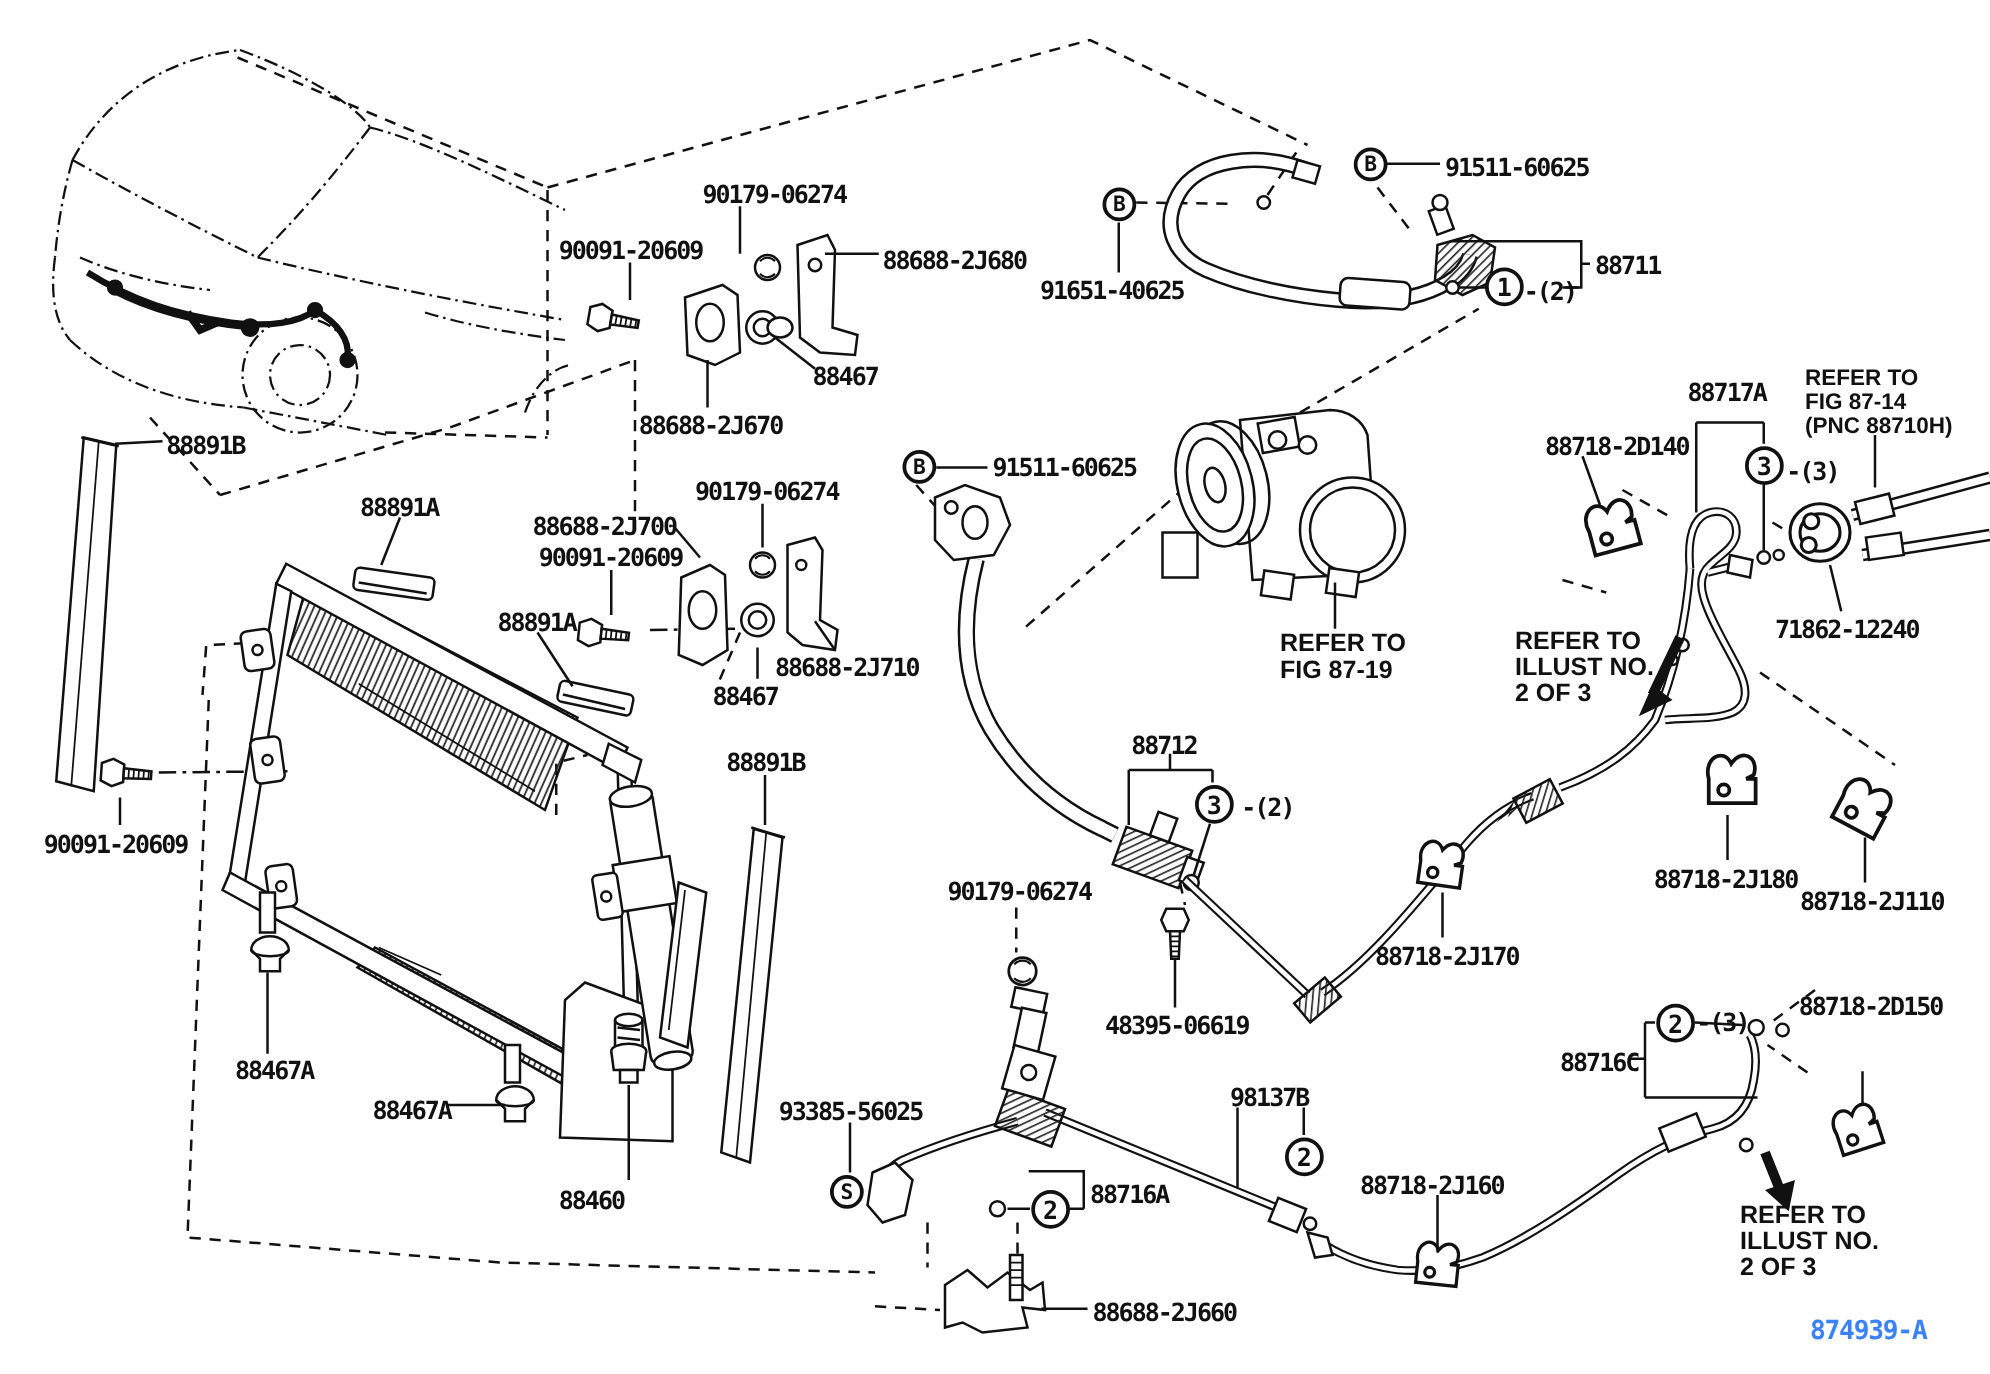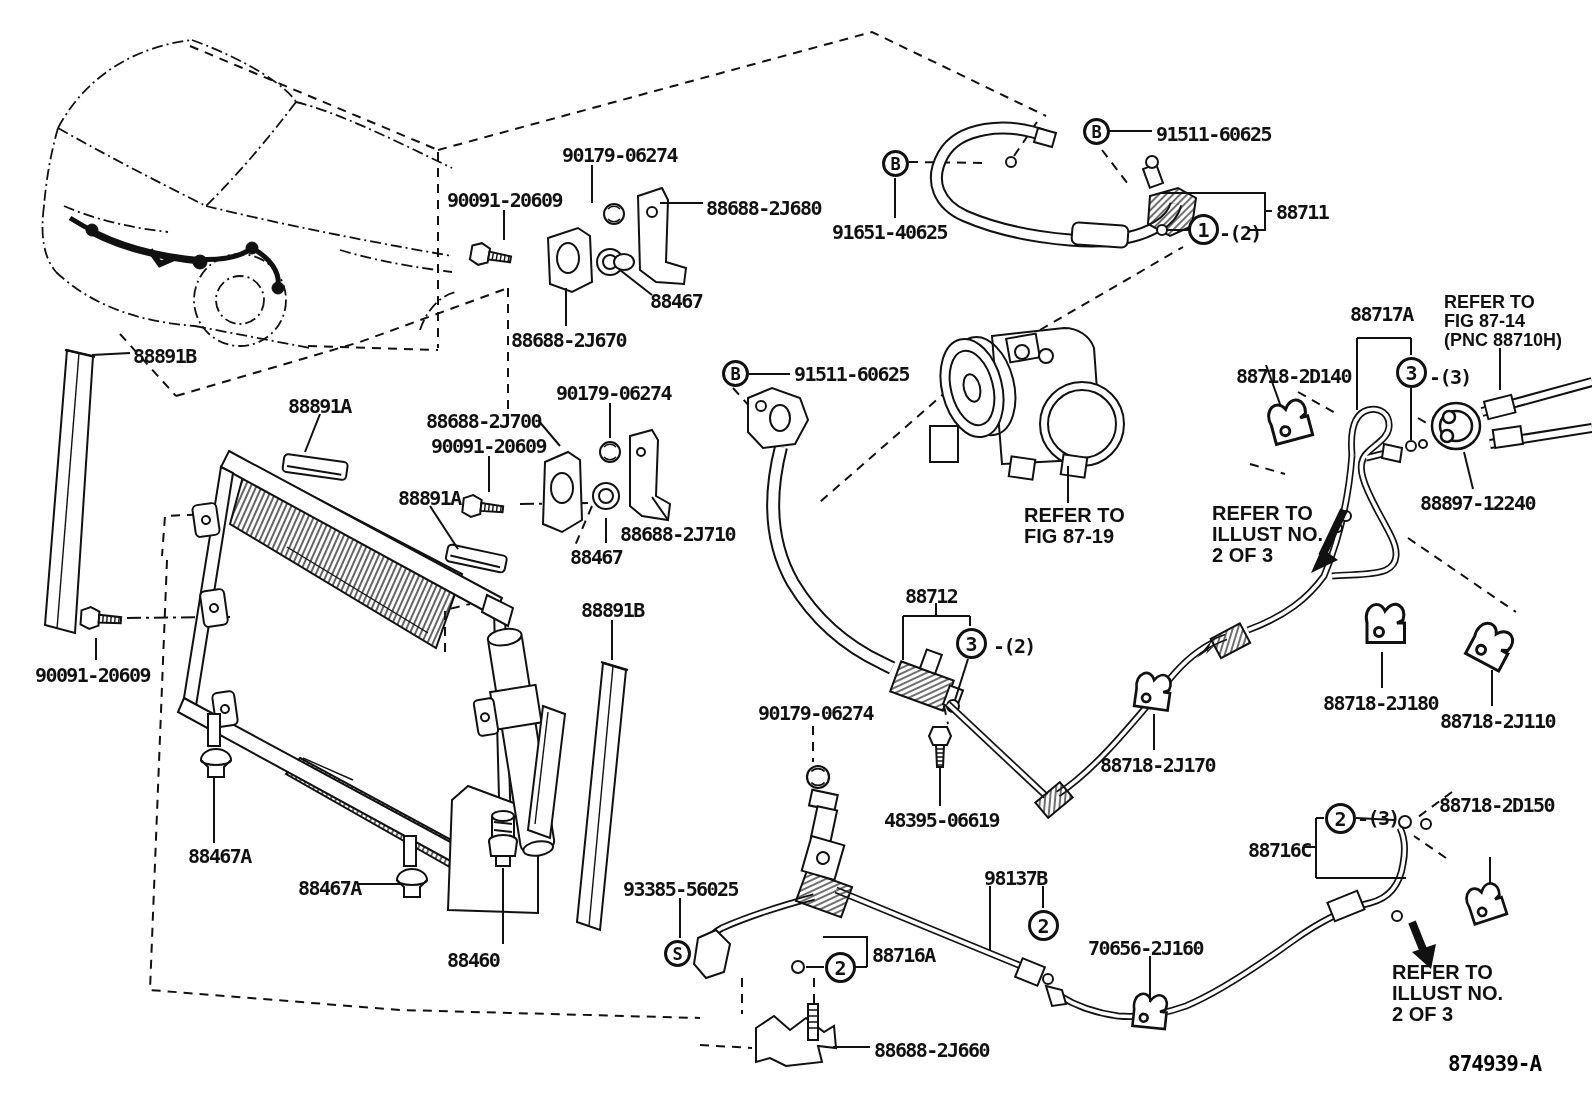--- a/index.html
+++ b/index.html
@@ -9,21 +9,21 @@
   .lbl { position:absolute; font-weight:bold; font-size:20px; letter-spacing:-1.6px;
          color:#111; white-space:nowrap; }
   .note { position:absolute; font-family:"Liberation Sans", sans-serif; font-weight:bold;
           font-size:20px; line-height:21px; color:#111; white-space:pre-line; }
   .note.sm { font-size:18px; line-height:19px; }
   .co { position:absolute; box-sizing:border-box; border:3px solid #111; border-radius:50%;
         color:#111; font-weight:bold; display:flex; align-items:center; justify-content:center;
         background:#fff; font-family:"DejaVu Sans Mono", monospace; }
   .co.sm { width:27px; height:27px; font-size:17px; }
   .co.lg { width:31px; height:31px; font-size:20px; }
-  .code { position:absolute; font-weight:bold; font-size:21px; letter-spacing:-1px; color:#000000; }
+  .code { position:absolute; font-weight:bold; font-size:21px; letter-spacing:-1px; color:#3b82f6; }
 </style>
 </head>
 <body>
 
 <div class="stage">
 
 <svg width="1592" height="1099" viewBox="0 0 1592 1099">
   <defs>
     <pattern id="fins" width="5" height="5" patternUnits="userSpaceOnUse" patternTransform="rotate(24)">
       <line x1="2" y1="0" x2="2" y2="5" stroke="#222" stroke-width="1.4"></line>
@@ -430,39 +430,39 @@
 <div class="lbl" style="left:1276px;top:200px">88711</div>
 <div class="lbl" style="left:1219px;top:221px">-(2)</div>
 <div class="lbl" style="left:426px;top:409px">88688-2J700</div>
 <div class="lbl" style="left:431px;top:434px">90091-20609</div>
 <div class="lbl" style="left:556px;top:381px">90179-06274</div>
 <div class="lbl" style="left:398px;top:486px">88891A</div>
 <div class="lbl" style="left:620px;top:522px">88688-2J710</div>
 <div class="lbl" style="left:570px;top:545px">88467</div>
 <div class="lbl" style="left:794px;top:362px">91511-60625</div>
 <div class="lbl" style="left:1350px;top:302px">88717A</div>
-<div class="lbl" style="left:1236px;top:364px">88718-2D140</div>
+<div class="lbl" style="left:1236px;top:345px">88718-2D140</div>
 <div class="lbl" style="left:1429px;top:365px">-(3)</div>
-<div class="lbl" style="left:1420px;top:491px">88897-12240</div>
+<div class="lbl" style="left:1420px;top:491px">71862-12240</div>
 <div class="lbl" style="left:905px;top:584px">88712</div>
 <div class="lbl" style="left:993px;top:634px">-(2)</div>
 <div class="lbl" style="left:1100px;top:753px">88718-2J170</div>
 <div class="lbl" style="left:884px;top:808px">48395-06619</div>
 <div class="lbl" style="left:1323px;top:691px">88718-2J180</div>
 <div class="lbl" style="left:1440px;top:709px">88718-2J110</div>
 <div class="lbl" style="left:35px;top:663px">90091-20609</div>
 <div class="lbl" style="left:581px;top:598px">88891B</div>
 <div class="lbl" style="left:758px;top:701px">90179-06274</div>
 <div class="lbl" style="left:188px;top:844px">88467A</div>
 <div class="lbl" style="left:298px;top:876px">88467A</div>
 <div class="lbl" style="left:447px;top:948px">88460</div>
 <div class="lbl" style="left:623px;top:877px">93385-56025</div>
 <div class="lbl" style="left:872px;top:943px">88716A</div>
 <div class="lbl" style="left:984px;top:866px">98137B</div>
-<div class="lbl" style="left:1088px;top:936px">70656-2J160</div>
+<div class="lbl" style="left:1088px;top:936px">88718-2J160</div>
 <div class="lbl" style="left:1248px;top:838px">88716C</div>
 <div class="lbl" style="left:1357px;top:806px">-(3)</div>
 <div class="lbl" style="left:1439px;top:793px">88718-2D150</div>
 <div class="lbl" style="left:874px;top:1038px">88688-2J660</div>
 
 <div class="note" style="left:1024px;top:505px">REFER TO
 FIG 87-19</div>
 <div class="note sm" style="left:1444px;top:293px">REFER TO
 FIG 87-14
 (PNC 88710H)</div>

